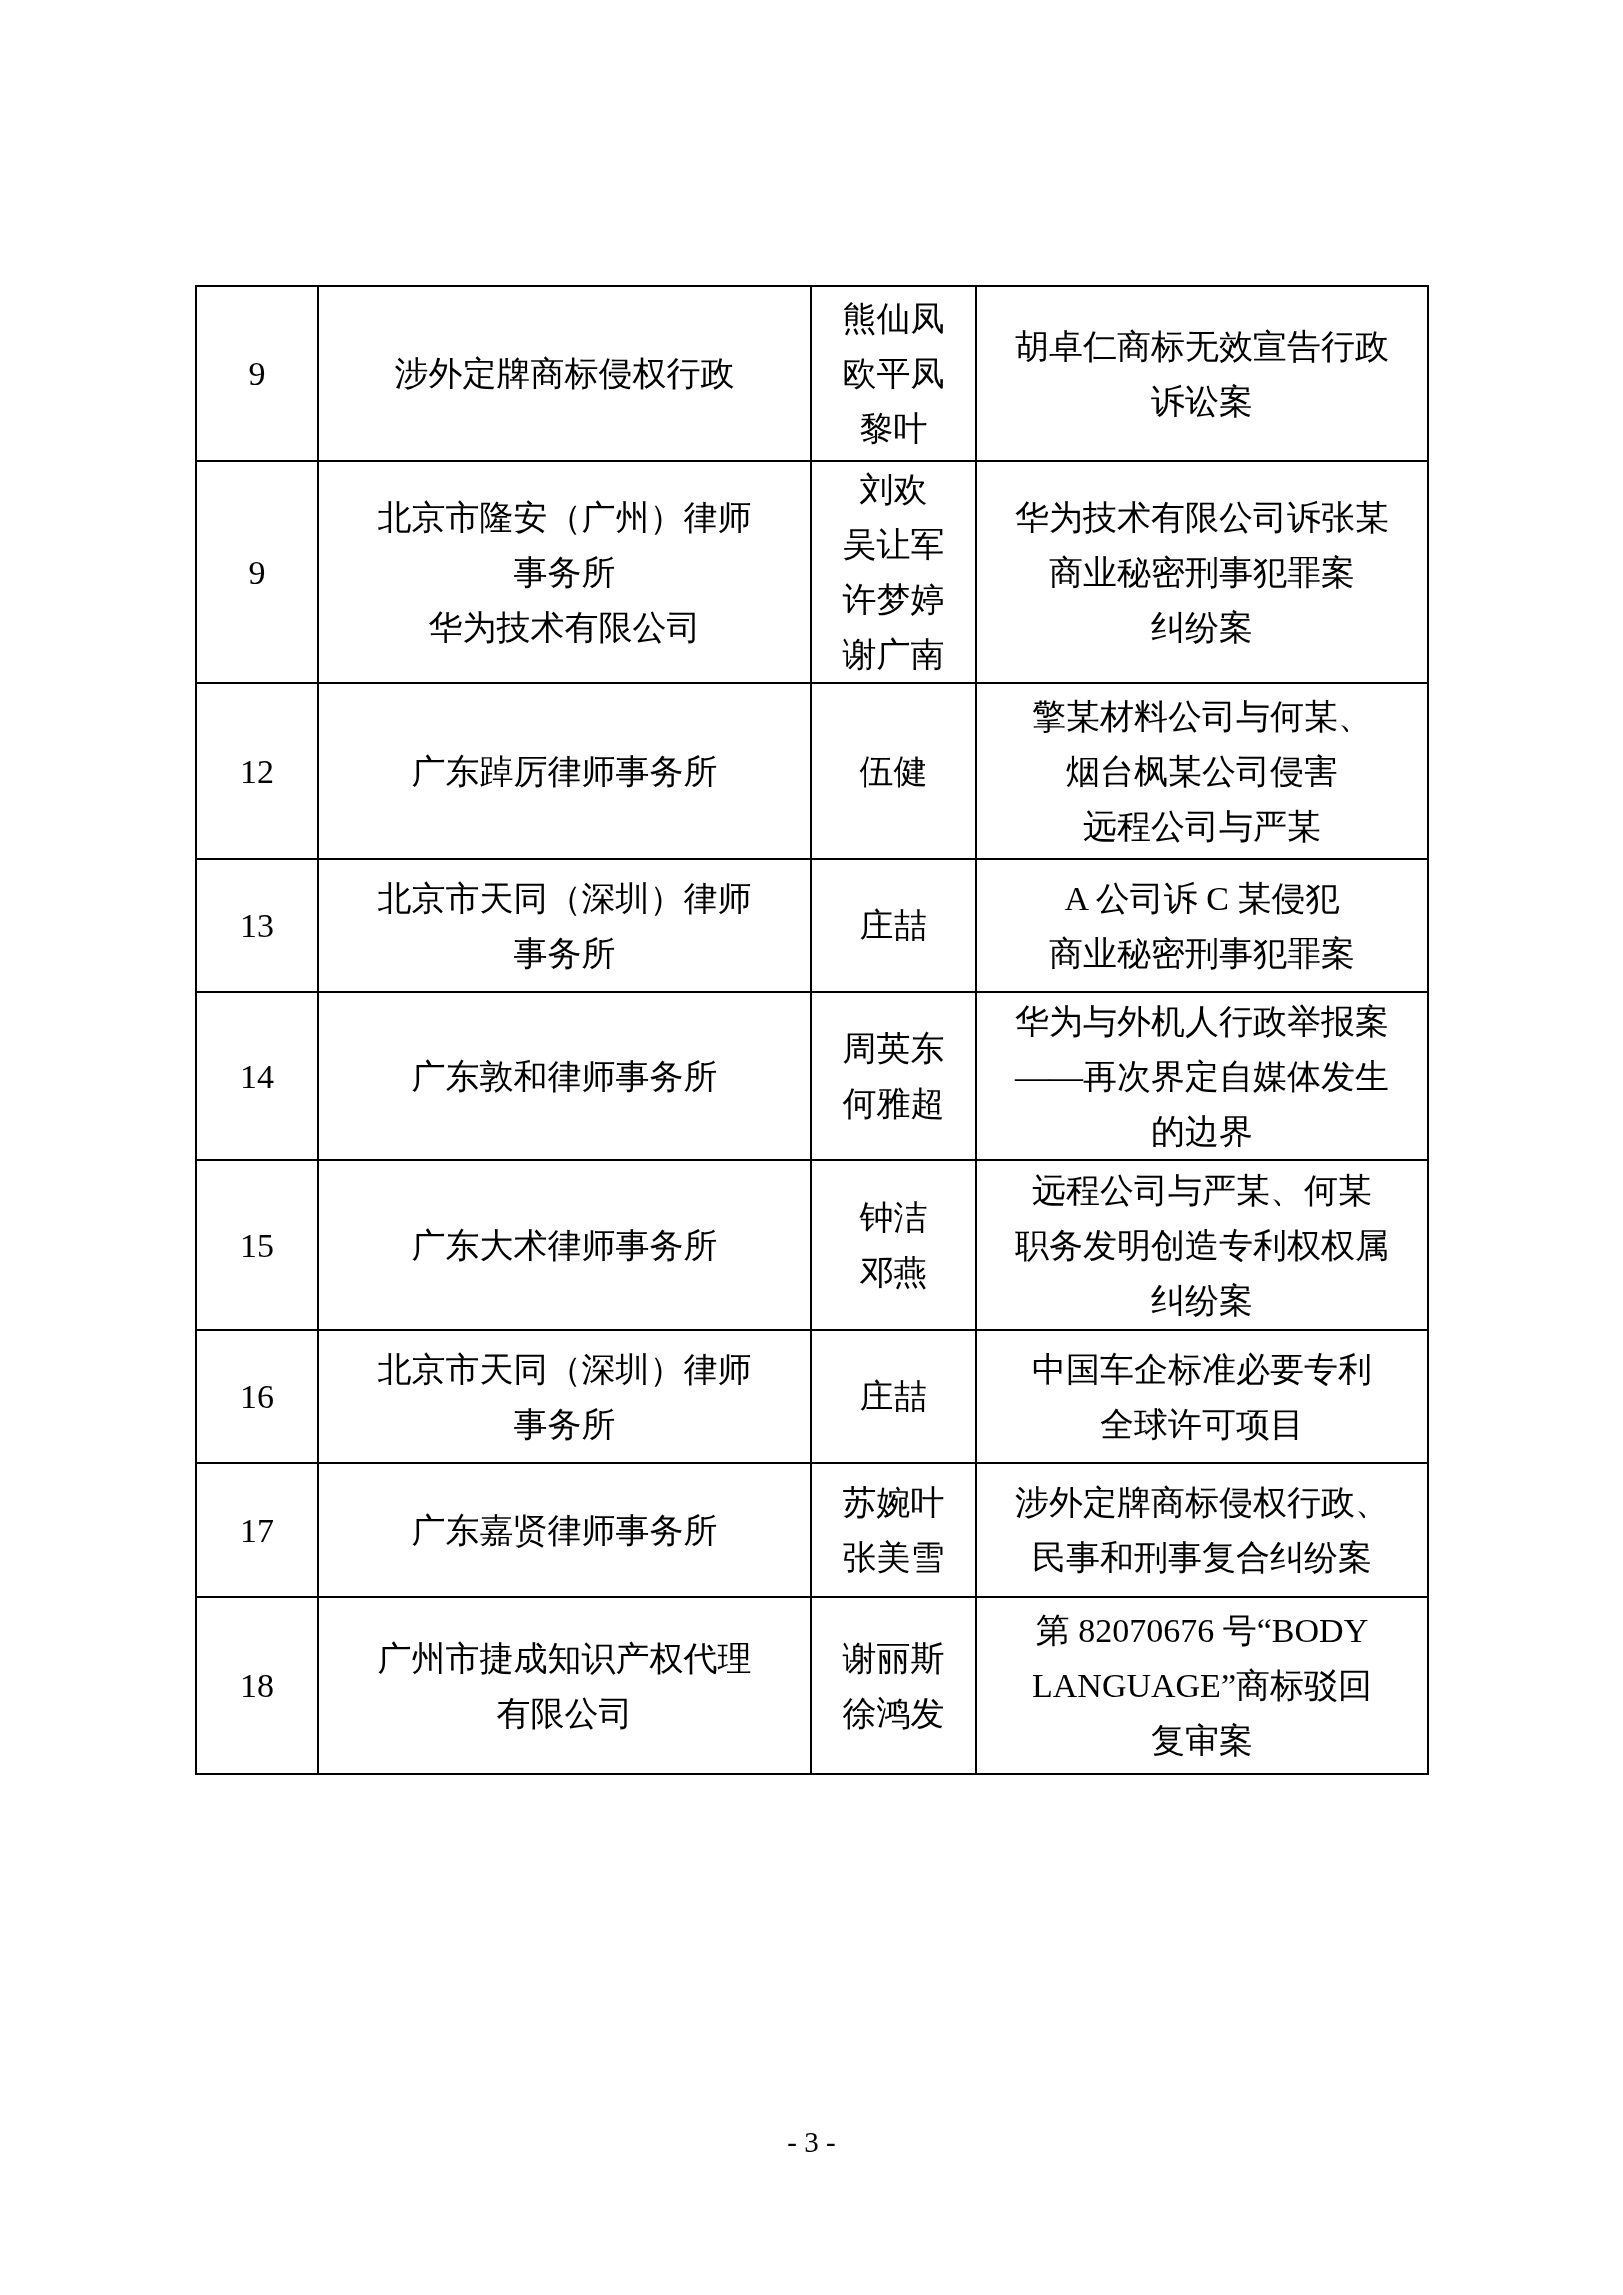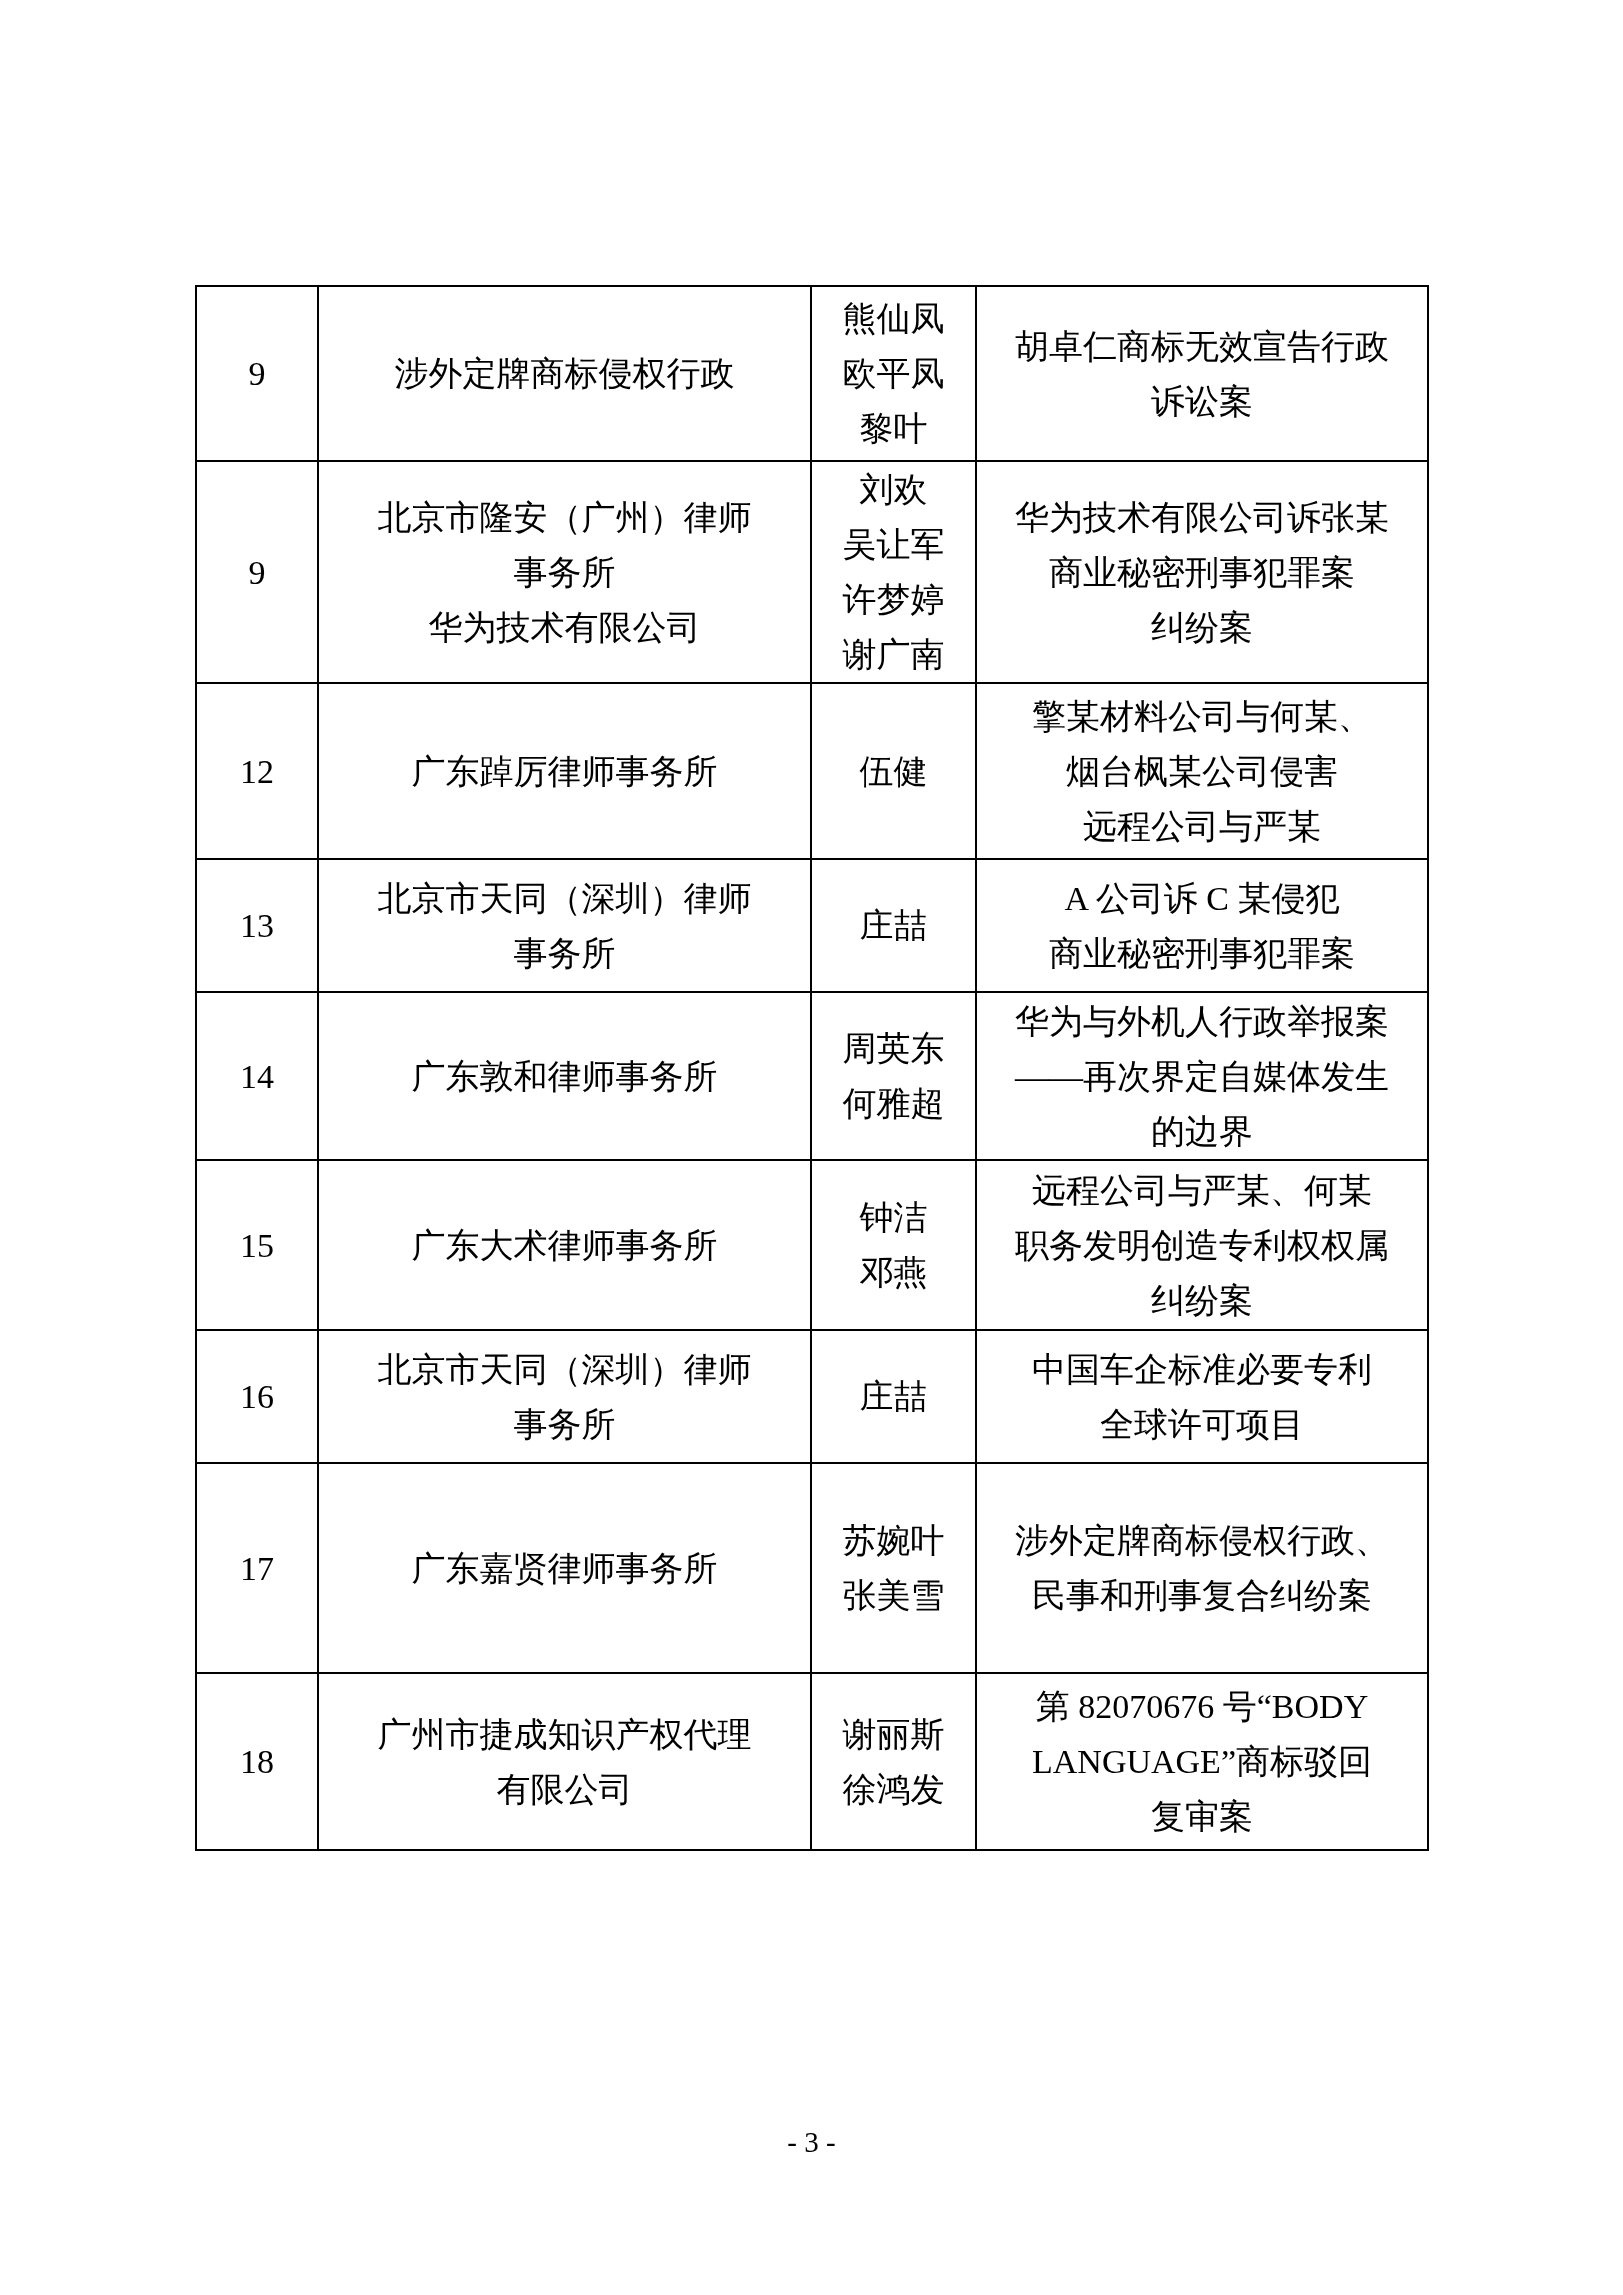--- a/index.html
+++ b/index.html
@@ -45,21 +45,21 @@
   col.c-law  { width: 165px; }
   col.c-case { width: 452px; }
   tr.r0 { height: 175px; }
   tr.r1 { height: 133px; }
   tr.r2 { height: 221px; }
   tr.r3 { height: 176px; }
   tr.r4 { height: 133px; padding-left: 14px; }
   tr.r5 { height: 168px; }
   tr.r6 { height: 170px; }
   tr.r7 { height: 133px; }
-  tr.r8 { height: 210px; }
+  tr.r8 { height: 134px; }
   tr.r9 { height: 177px; }
   .footer {
     position: absolute;
     left: 0;
     top: 2123px;
     width: 1623px;
     text-align: center;
     font-size: 29px;
     line-height: 39px;
     color: #000000;

